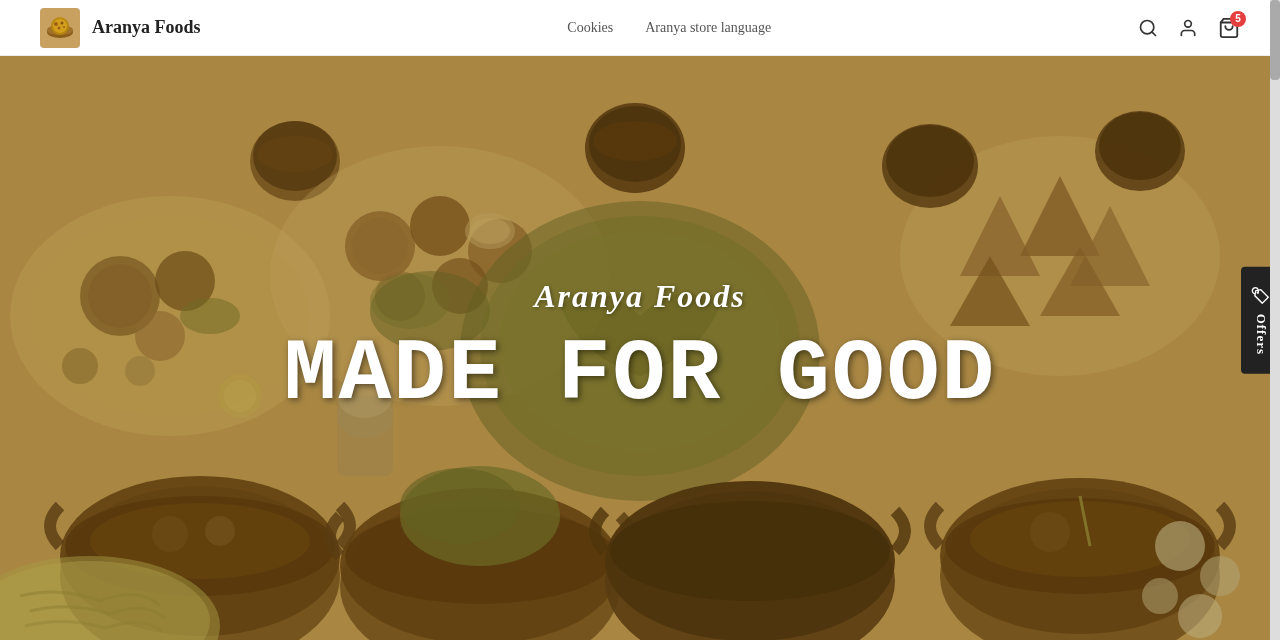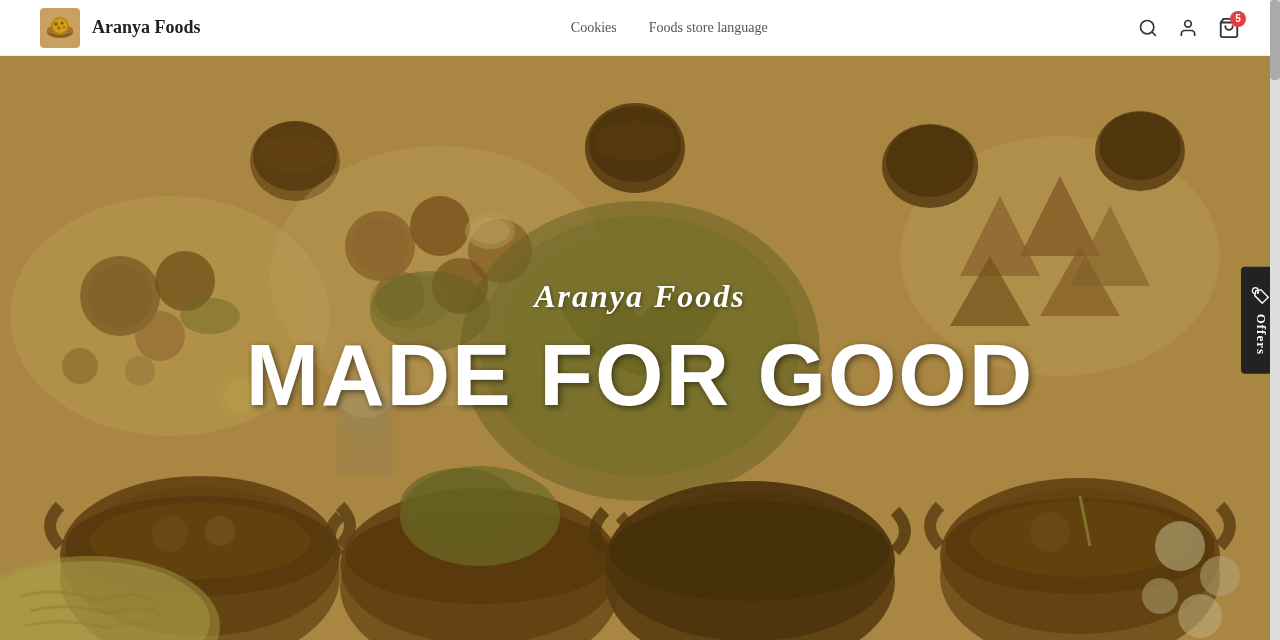--- a/index.html
+++ b/index.html
@@ -106,21 +106,21 @@
     .hero-subtitle {
       font-family: 'Palatino Linotype', Palatino, Georgia, serif;
       font-size: 32px;
       color: #fff;
       font-style: italic;
       letter-spacing: 2px;
       margin-bottom: 16px;
       text-shadow: 1px 1px 4px rgba(0,0,0,0.4);
     }
     .hero-title {
-      font-family: Liberation Sans, sans-serif;
+      font-family: Liberation Mono, monospace;
       font-size: 88px;
       font-weight: 900;
       color: #fff;
       text-align: center;
       line-height: 1;
       text-shadow: 2px 2px 6px rgba(0,0,0,0.5);
       letter-spacing: 2px;
     }
 
     
@@ -185,21 +185,21 @@
         <circle cx="20" cy="13" r="1.5" fill="#6B3410" opacity="0.7"></circle>
         <circle cx="17" cy="18" r="1.5" fill="#8B4513" opacity="0.7"></circle>
         <circle cx="22" cy="17" r="1" fill="#6B3410" opacity="0.6"></circle>
       </svg>
     </div>
     <span class="brand-name">Aranya Foods</span>
   </div>
 
   <nav class="header-nav">
     <a class="nav-link">Cookies</a>
-    <a class="nav-link">Foods store language</a>
+    <a class="nav-link">Aranya store language</a>
   </nav>
 
   <div class="header-icons">
     <button class="icon-btn" aria-label="Search">
       <svg width="20" height="20" viewBox="0 0 24 24" fill="none" stroke="#333" stroke-width="2" stroke-linecap="round" stroke-linejoin="round">
         <circle cx="11" cy="11" r="8"></circle>
         <line x1="21" y1="21" x2="16.65" y2="16.65"></line>
       </svg>
     </button>
     <button class="icon-btn" aria-label="Account">

